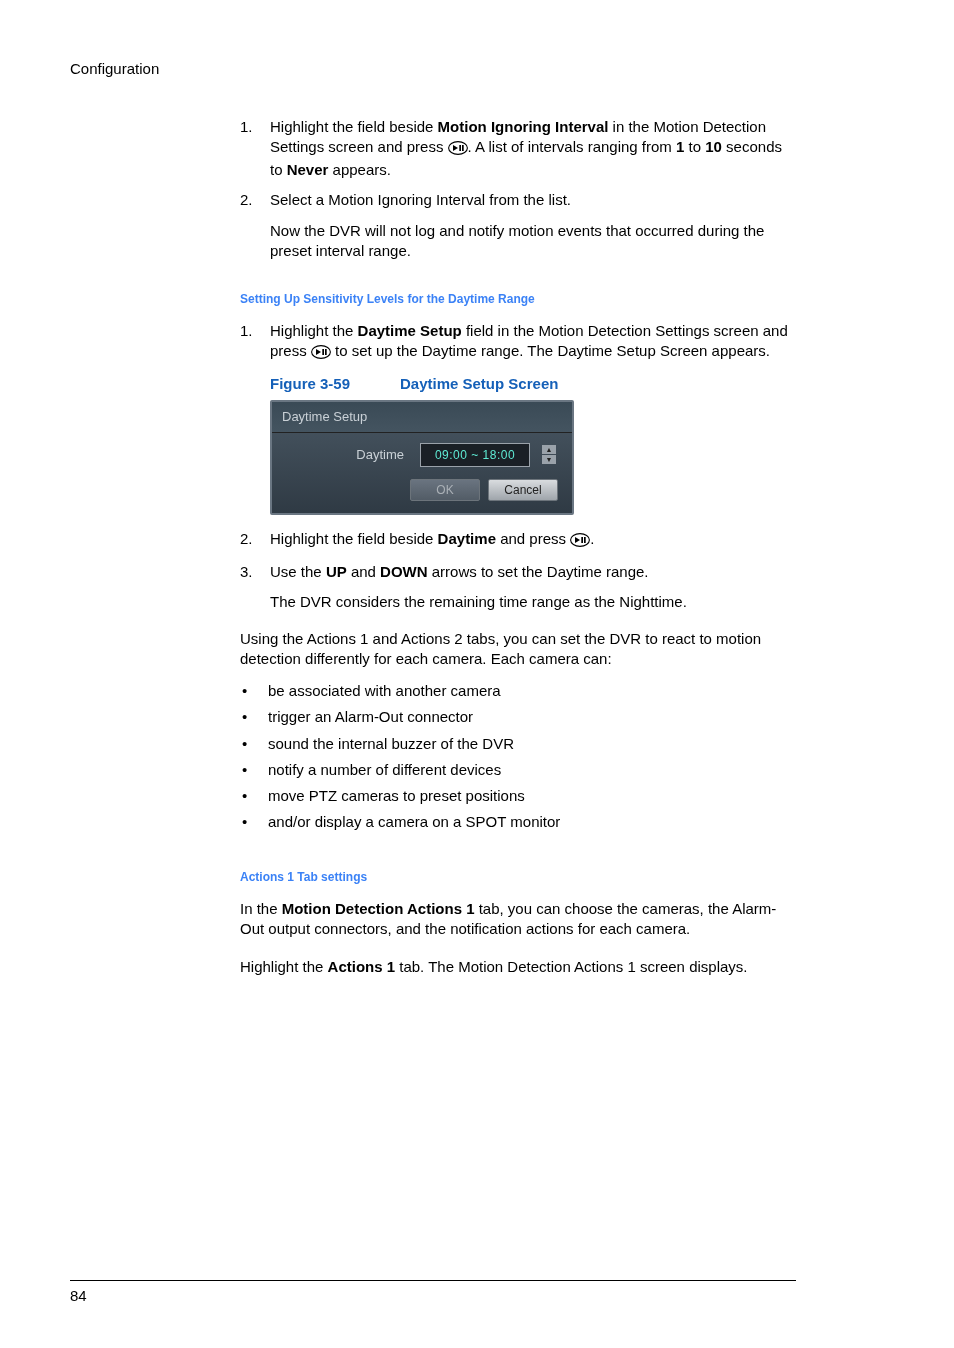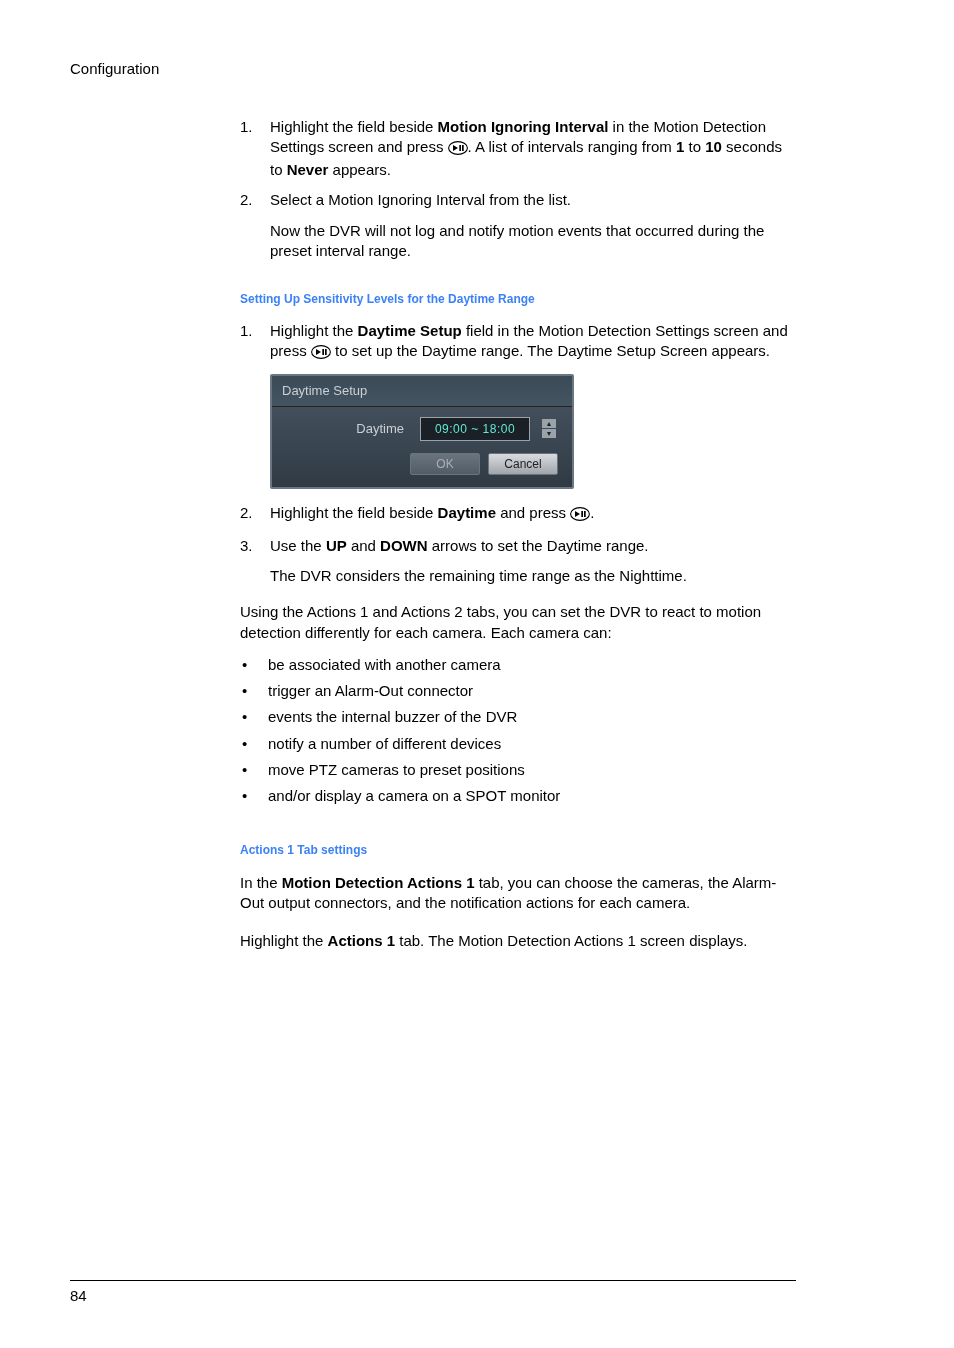--- a/index.html
+++ b/index.html
@@ -194,20 +194,23 @@
       <div class="ol-body">
         <span>Highlight the </span><b>Daytime Setup</b><span> field in the Motion Detection Settings screen and press </span><span class="icon-pp"><svg width="20" height="14" viewBox="0 0 20 14">
               <ellipse cx="10" cy="7" rx="9.4" ry="6.4" fill="none" stroke="#000" stroke-width="1.1"></ellipse>
               <path d="M5 4 L10 7 L5 10 Z" fill="#000"></path>
               <rect x="11.3" y="4" width="1.7" height="6" fill="#000"></rect>
               <rect x="14" y="4" width="1.7" height="6" fill="#000"></rect>
             </svg></span><span> to set up the Daytime range. The Daytime Setup Screen appears.</span>
       </div>
     </div>
 
+    <div class="fig-caption">
+      <span class="fignum">Figure 3-59</span><span>Daytime Setup Screen</span>
+    </div>
 
     <div class="daytime-setup-box">
       <div class="daytime-setup-title">Daytime Setup</div>
       <div class="daytime-setup-row">
         <span class="daytime-label">Daytime</span>
         <span class="time-input">09:00 ~ 18:00</span>
         <span class="spinner">
           <span class="spin">▲</span>
           <span class="spin">▼</span>
         </span>
@@ -247,21 +250,21 @@
       <div class="ul-item">
           <span class="ul-bullet">•</span>
           <span>be associated with another camera</span>
         </div>
       <div class="ul-item">
           <span class="ul-bullet">•</span>
           <span>trigger an Alarm-Out connector</span>
         </div>
       <div class="ul-item">
           <span class="ul-bullet">•</span>
-          <span>events the internal buzzer of the DVR</span>
+          <span>sound the internal buzzer of the DVR</span>
         </div>
       <div class="ul-item">
           <span class="ul-bullet">•</span>
           <span>notify a number of different devices</span>
         </div>
       <div class="ul-item">
           <span class="ul-bullet">•</span>
           <span>move PTZ cameras to preset positions</span>
         </div>
       <div class="ul-item">

